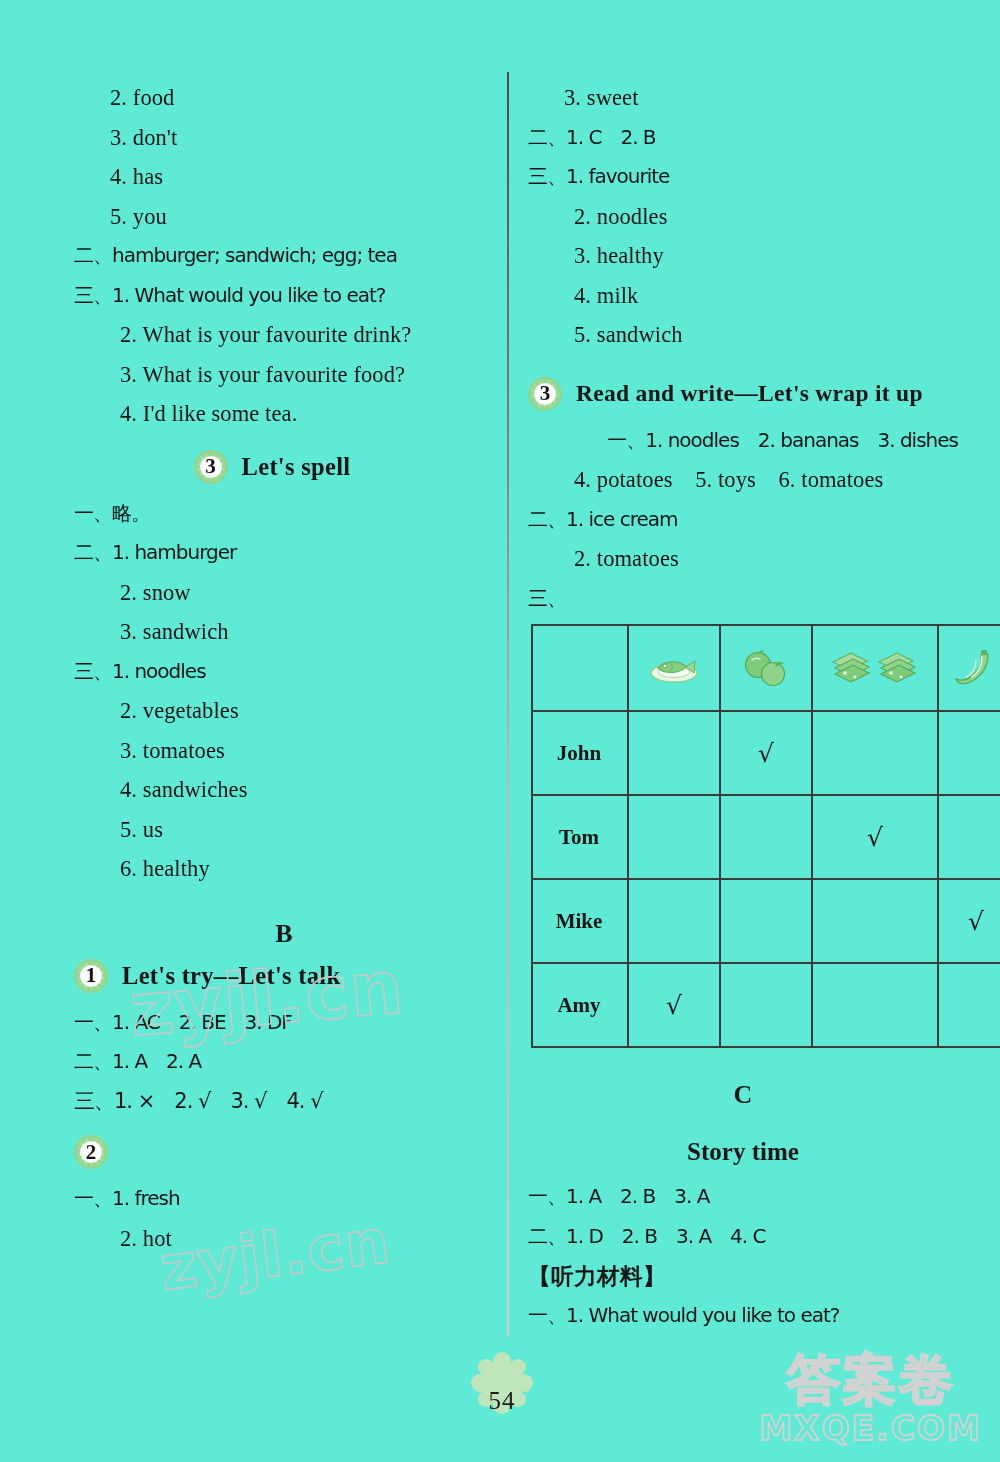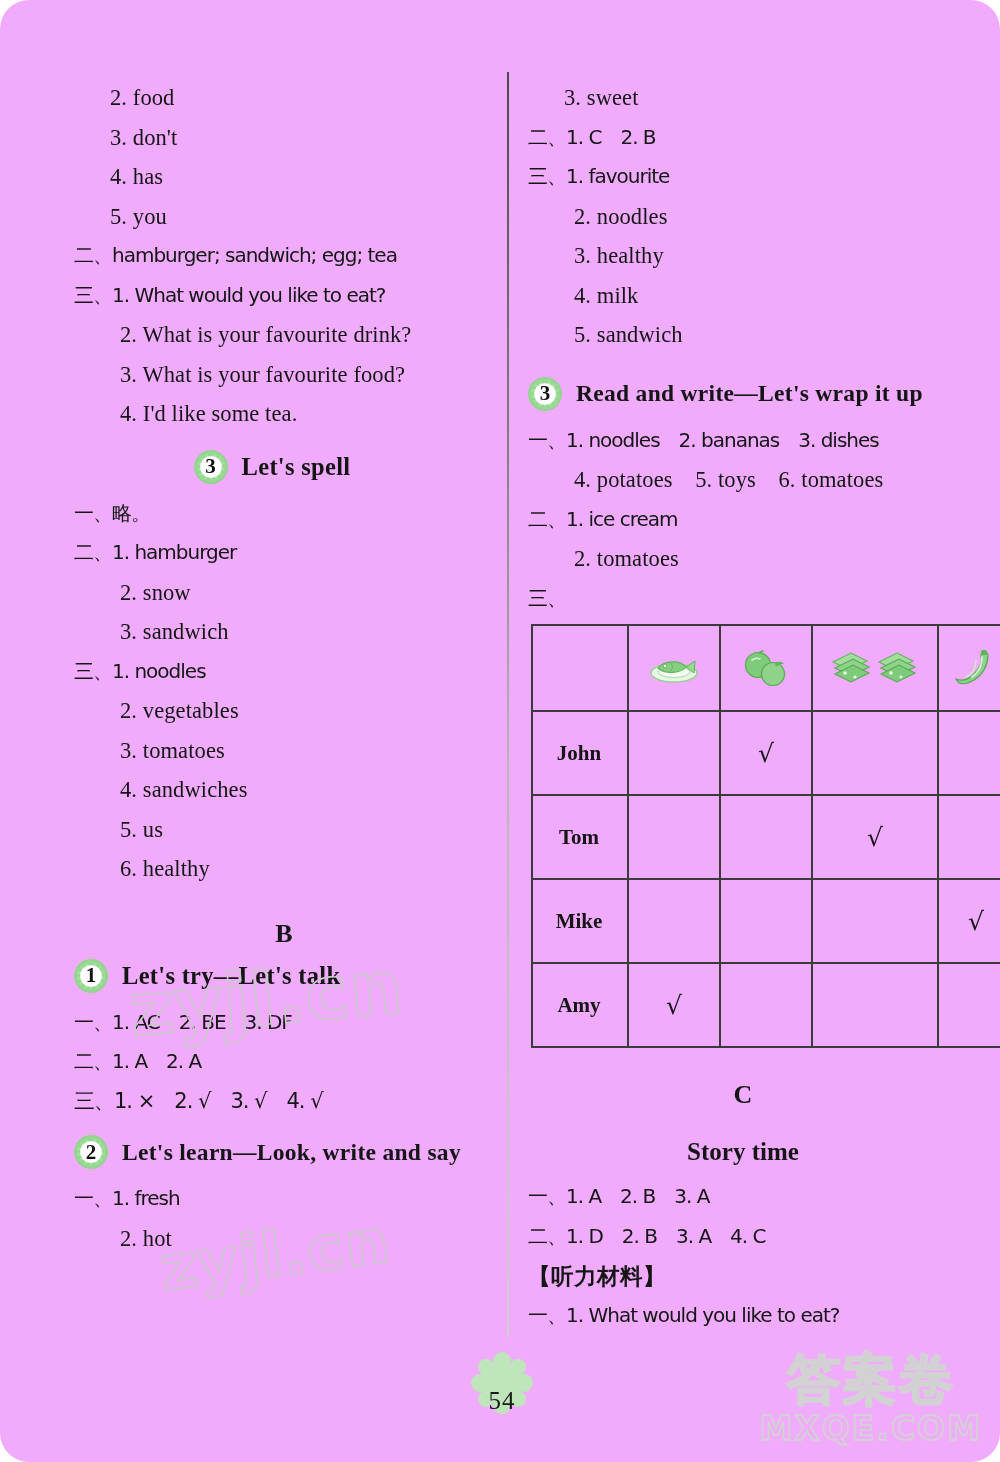--- a/index.html
+++ b/index.html
@@ -14,22 +14,21 @@
     position: relative;
     overflow: hidden;
     font-family: "Liberation Serif", "DejaVu Serif", serif;
     color: #151515;
   }
 
   
   .page {
     position: absolute;
     inset: 0;
-    background: #f0abfc;
-    border-radius: 29px;
+    background: #5eead4;
   }
 
   .col-divider {
     position: absolute;
     left: 507px;
     top: 72px;
     width: 2px;
     height: 1265px;
     background: linear-gradient(to bottom, #4a4a4a 0%, #7d7d7d 28%, #b8b8b8 55%, #cfcfcf 100%);
   }
@@ -289,21 +288,20 @@
     </div>
 
     <span class="line cn-num" style="margin-top:8px;">一、1. AC　2. BE　3. DF</span>
     <span class="line cn-num">二、1. A　2. A</span>
     <span class="line cn-num chk">三、1. ×　2. √　3. √　4. √</span>
 
     <div class="sec-head" style="margin-top:14px;">
       <span class="badge">
         <span>2</span>
       </span>
-      <span class="sec-title" style="font-size:23.5px;">Let's learn—Look, write and say</span>
     </div>
 
     <span class="line cn-num">一、1. fresh</span>
     <span class="line indent2">2. hot</span>
   </div>
 
   <div class="col col-right">
 
     <span class="line indent">3. sweet</span>
     <span class="line cn-num">二、1. C　2. B</span>
@@ -313,21 +311,21 @@
     <span class="line indent2">4. milk</span>
     <span class="line indent2">5. sandwich</span>
 
     <div class="sec-head" style="margin-top:22px;">
       <span class="badge">
         <span>3</span>
       </span>
       <span class="sec-title" style="font-size:23.5px;">Read and write—Let's wrap it up</span>
     </div>
 
-    <span class="line cn-num" style="margin-top:8px;">一、1. noodles　2. bananas　3. dishes</span>
+    <span class="line cn-num" style="margin-top:8px;text-align:right;">一、1. noodles　2. bananas　3. dishes</span>
     <span class="line indent2">4. potatoes　5. toys　6. tomatoes</span>
     <span class="line cn-num">二、1. ice cream</span>
     <span class="line indent2">2. tomatoes</span>
     <span class="line cn-num">三、</span>
 
     <table class="food-table">
       <tbody>
         <tr>
           <td class="c-name"></td>
           <td class="c-1 icon-cell">

